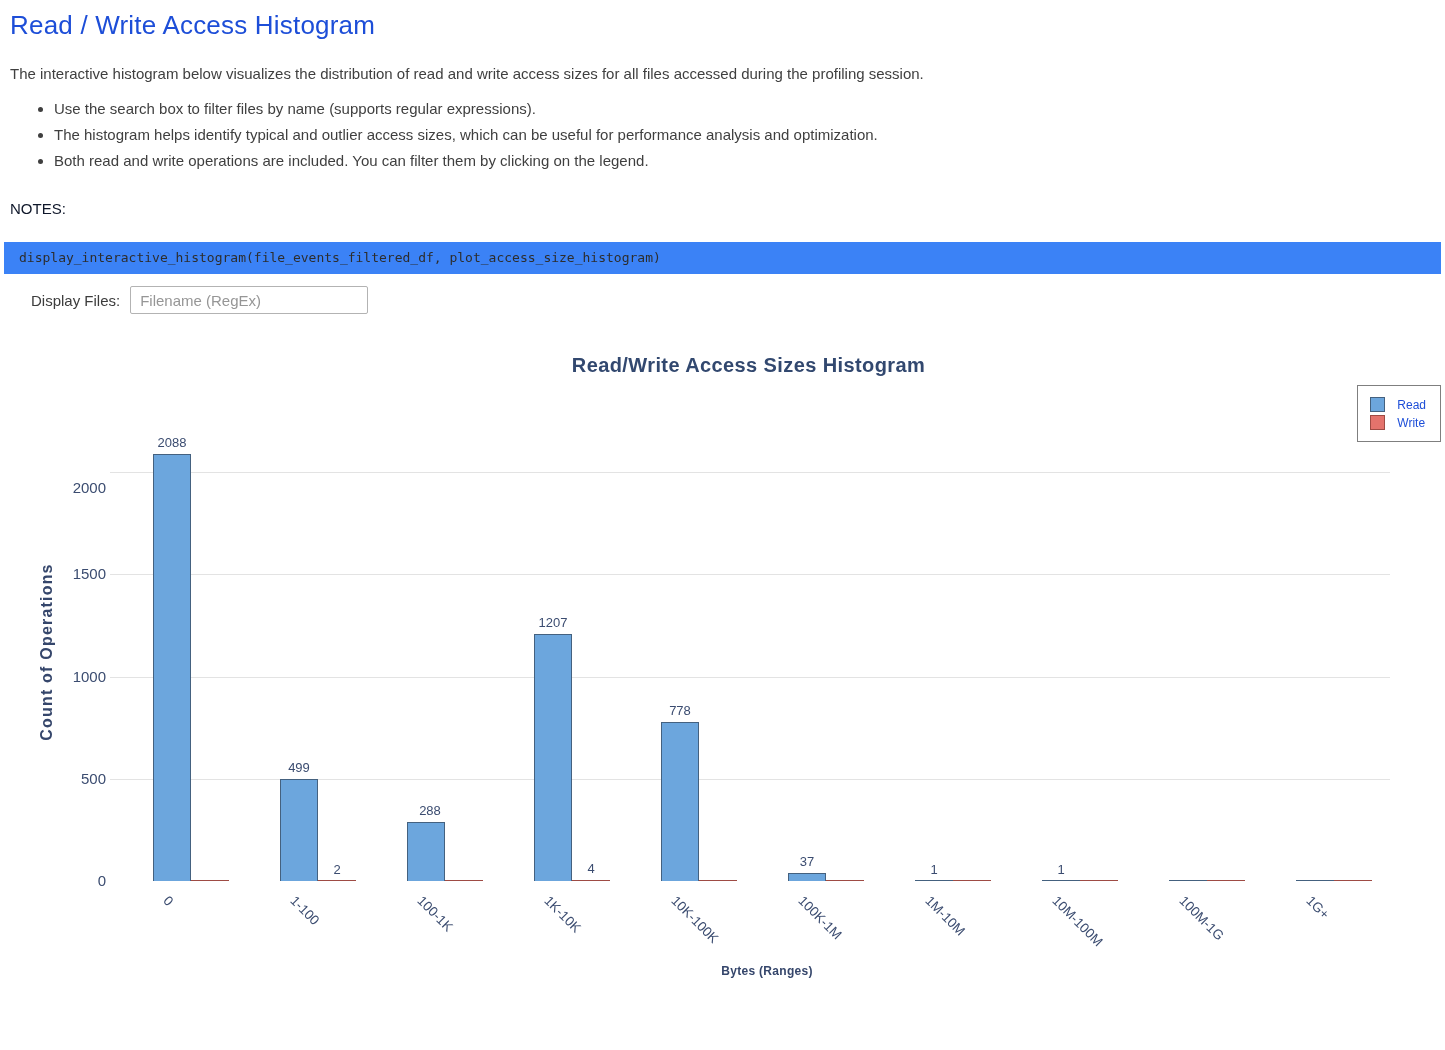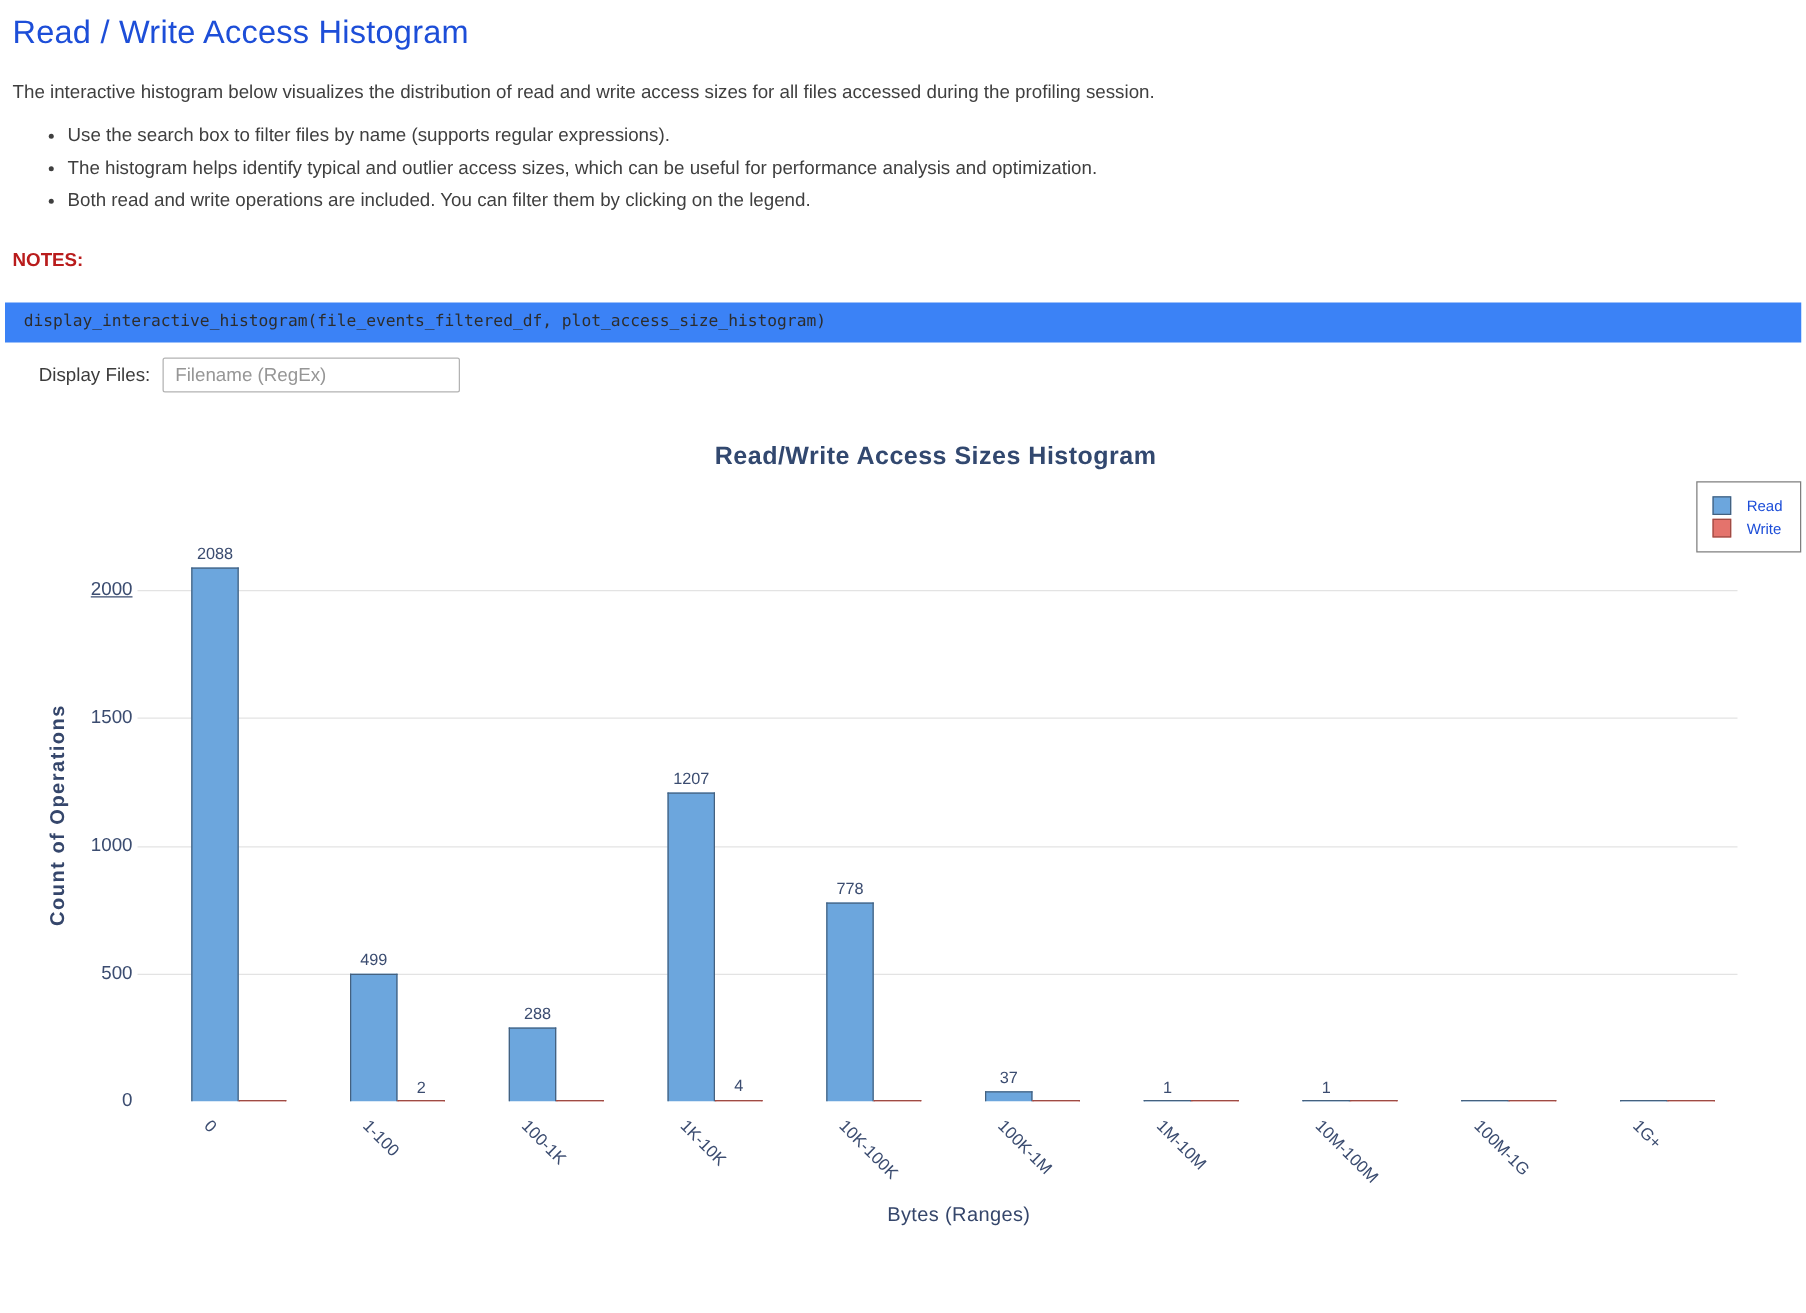--- a/index.html
+++ b/index.html
@@ -16,21 +16,21 @@
   h1.page-title {
     margin: 6px 0 0;
     font-size: 26px;
     font-weight: 400;
     color: #1d4ed8;
     letter-spacing: 0.2px;
   }
   p.intro { margin: 24px 0 0; font-size: 15px; color: #3f3f3f; }
   ul.bullets { margin: 17px 0 0; padding-left: 44px; font-size: 15px; color: #3f3f3f; }
   ul.bullets li { margin-bottom: 7px; line-height: 19px; }
-  p.notes-label { margin: 30px 0 0; font-size: 15px; color: #b91c1c; font-weight: bold; }
+  p.notes-label { margin: 30px 0 0; font-size: 15px; color: #0f172a; }
   ul.notes { margin: 21px 0 0; padding-left: 44px; font-size: 15px; color: #3f3f3f; }
   ul.notes li { margin-bottom: 7px; line-height: 19px; }
 
   .codecell {
     margin: 25px -6px 0;
     background: #3b82f6;
     padding: 8px 15px 9px;
     font-family: "DejaVu Sans Mono", monospace;
     font-size: 13px;
     color: #2d2d2d;
@@ -73,21 +73,21 @@
 
   .y-title {
     position: absolute; left: 37px; top: 316px;
     transform: translate(-50%, -50%) rotate(-90deg);
     font-size: 16px; font-weight: 700; letter-spacing: 1.2px;
     color: #35466b; white-space: nowrap;
   }
   .x-title {
     position: absolute; left: 748px; top: 628px;
     transform: translateX(-50%);
-    font-size: 16px; font-weight: 400; letter-spacing: 0.3px;
+    font-size: 12px; font-weight: 700; letter-spacing: 0.3px;
     color: #35466b; white-space: nowrap; padding-left: 18px;
   }
 
   .gridline { position: absolute; left: 100px; width: 1280px; height: 1px; background: #e3e3e3; }
   .ytick {
     position: absolute; left: 0; width: 96px; text-align: right;
     font-size: 15px; line-height: 20px; color: #3b4c70;
   }
   .bar {
     position: absolute; width: 38px;
@@ -137,21 +137,21 @@
 
     <div id="plot-layer">
         <div class="ytick" style="top: 535px;">0</div>
         <div class="gridline" style="top: 442.75px;"></div>
         <div class="ytick" style="top: 432.75px;">500</div>
         <div class="gridline" style="top: 340.5px;"></div>
         <div class="ytick" style="top: 330.5px;">1000</div>
         <div class="gridline" style="top: 238.25px;"></div>
         <div class="ytick" style="top: 228.25px;">1500</div>
         <div class="gridline" style="top: 136px;"></div>
-        <div class="ytick" style="top: 126px; text-decoration: underline;">2000</div>
+        <div class="ytick" style="top: 142px;">2000</div>
         <div class="bar" style="left: 143px; bottom: 117px; height: 427px; background: rgb(108, 166, 221); border-color: rgb(68, 97, 127);"></div>
         <div class="bar-label" style="left: 132px; bottom: 547.996px;">2088</div>
         <div class="bar" style="left: 181px; bottom: 117px; height: 0px; background: rgb(228, 115, 108); border-color: rgb(158, 75, 68);"></div>
         <div class="xtick" style="left: 161px;">0</div>
         <div class="bar" style="left: 270px; bottom: 117px; height: 102.05px; background: rgb(108, 166, 221); border-color: rgb(68, 97, 127);"></div>
         <div class="bar-label" style="left: 259px; bottom: 223.046px;">499</div>
         <div class="bar" style="left: 308px; bottom: 117px; height: 0.41px; background: rgb(228, 115, 108); border-color: rgb(158, 75, 68);"></div>
         <div class="bar-label" style="left: 297px; bottom: 121.409px;">2</div>
         <div class="xtick" style="left: 288px;">1-100</div>
         <div class="bar" style="left: 397px; bottom: 117px; height: 58.9px; background: rgb(108, 166, 221); border-color: rgb(68, 97, 127);"></div>

